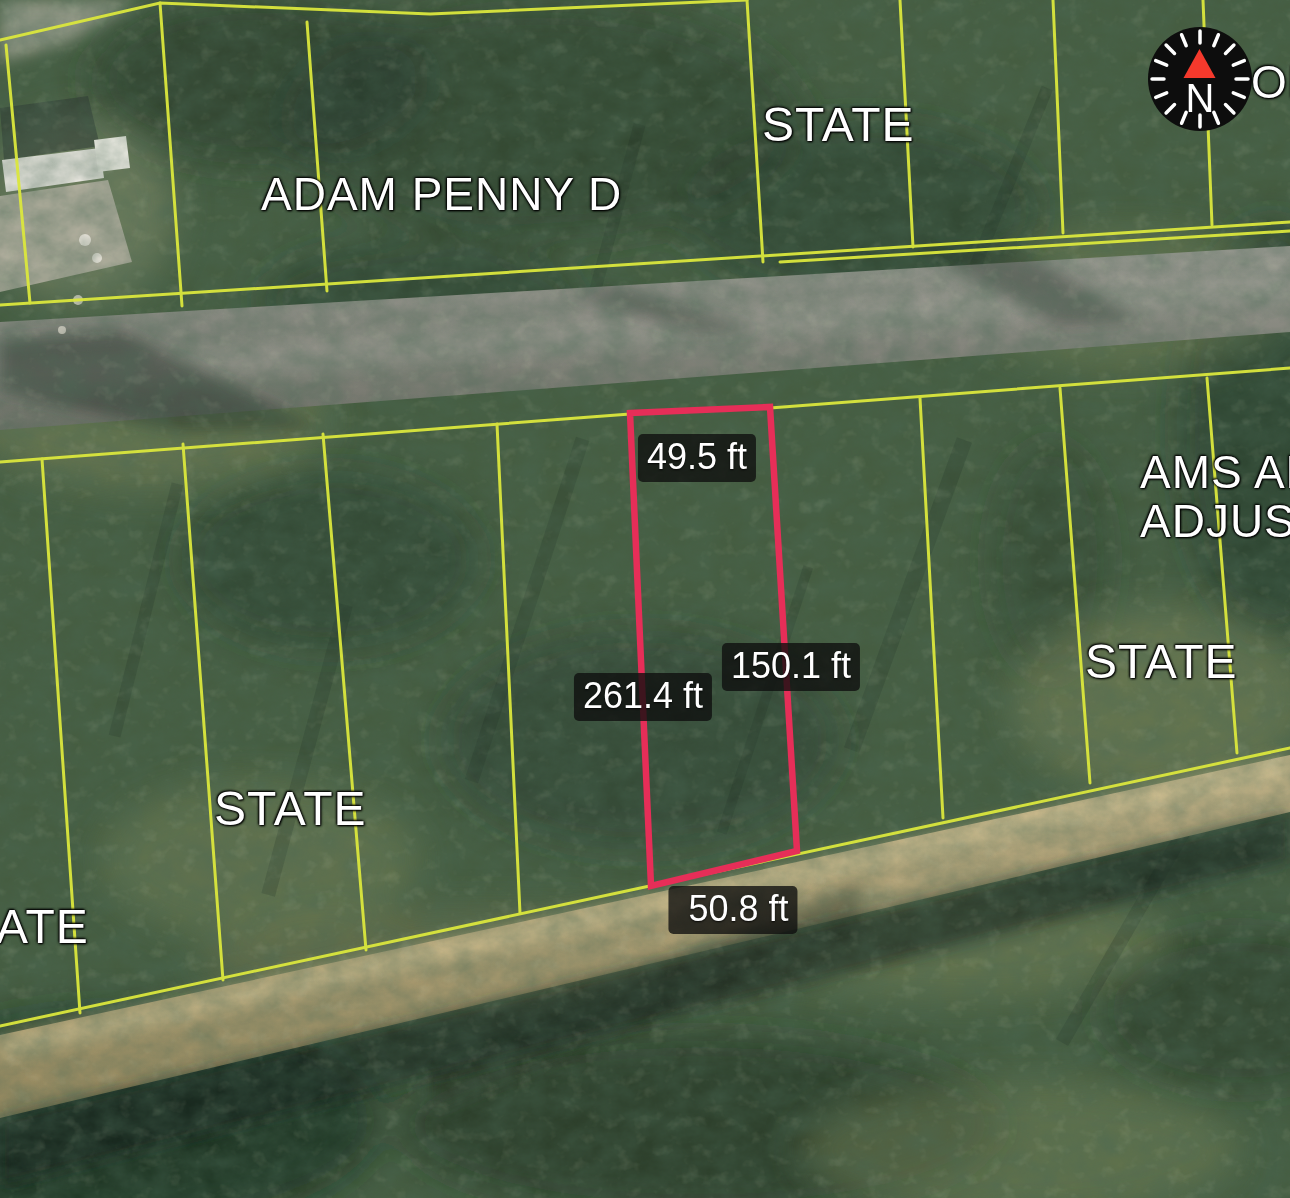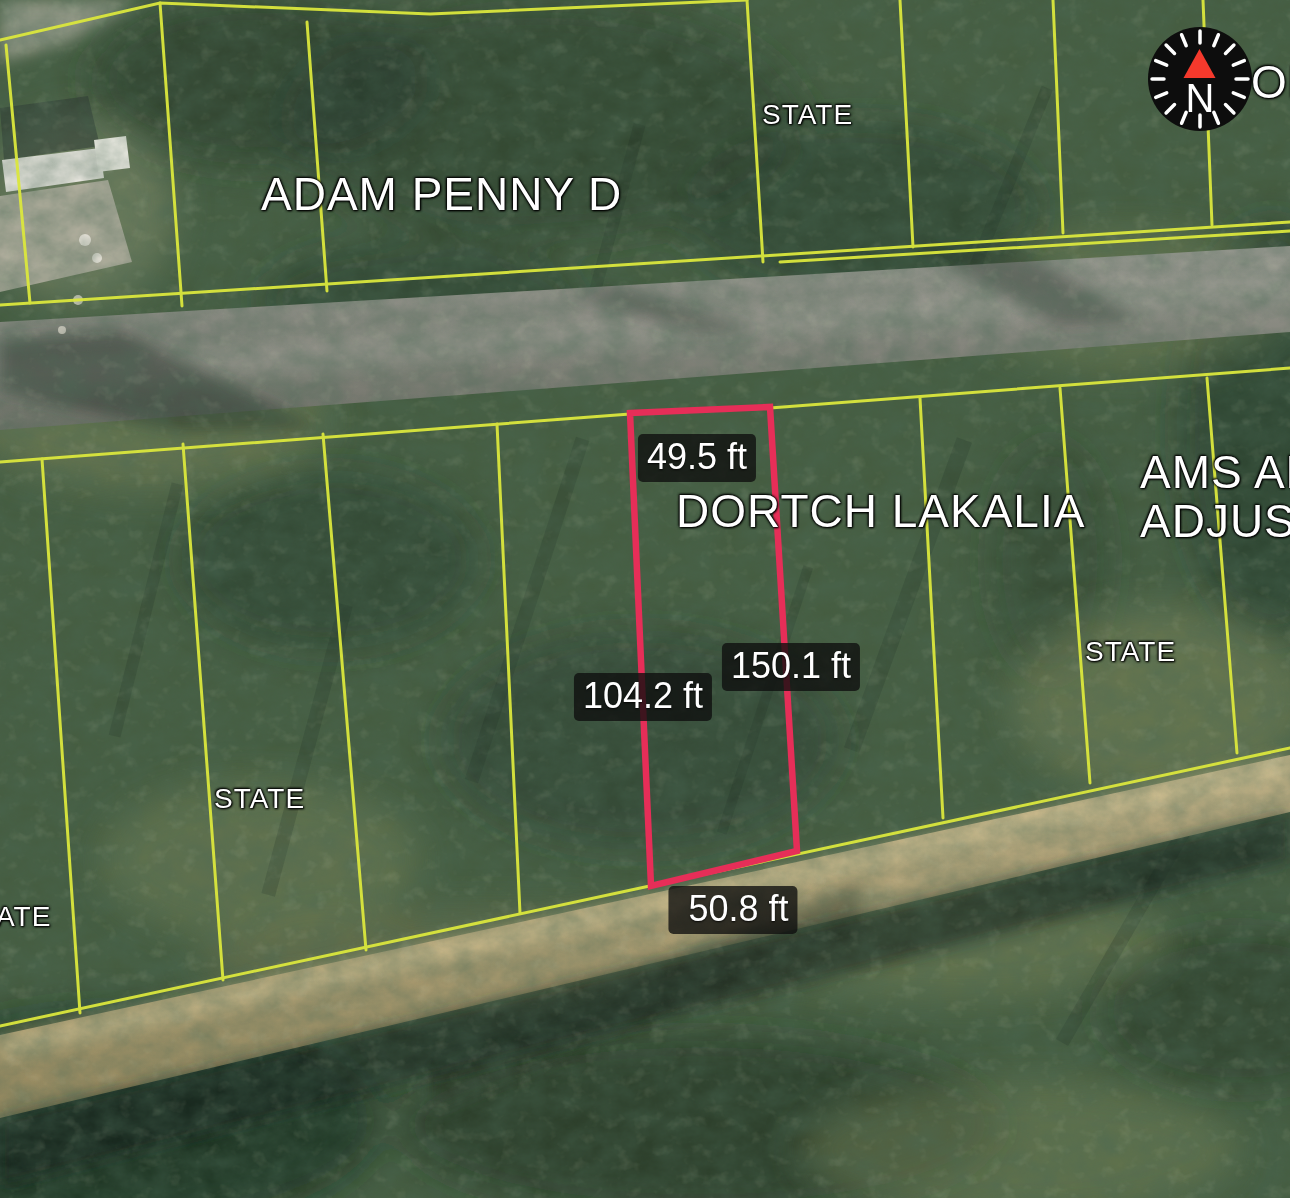--- a/index.html
+++ b/index.html
@@ -3,21 +3,21 @@
 <meta charset="utf-8">
 <style>
   html,body{margin:0;padding:0;background:#222;}
   .stage{
     position:relative;width:1290px;height:1198px;overflow:hidden;
     font-family:"Liberation Sans",sans-serif;background:#465d41;
     user-select:none;
   }
   .stage svg{position:absolute;left:0;top:0;}
   .maplabel{
-    position:absolute;color:#ffffff;font-size:28px;letter-spacing:1px;
+    position:absolute;color:#ffffff;font-size:48px;letter-spacing:1px;
     white-space:nowrap;line-height:1.05;
     text-shadow:0 0 3px rgba(0,0,0,.9),0 0 3px rgba(0,0,0,.9),
                 1px 1px 2px rgba(0,0,0,.95),-1px -1px 2px rgba(0,0,0,.85);
   }
   .maplabel.big{font-size:46px;}
   .dim{
     position:absolute;transform:translate(-50%,-50%);
     background:rgba(14,14,14,.78);color:#fff;font-size:36px;
     padding:2px 9px 4px;border-radius:5px;white-space:nowrap;
     text-shadow:0 1px 2px rgba(0,0,0,.8);
@@ -171,33 +171,32 @@
       </g>
       <polygon points="1199.5,49 1183.5,78 1215.5,78" fill="#f5392c"></polygon>
       <text x="1200" y="112" text-anchor="middle" font-size="40" fill="#ffffff" font-family="Liberation Sans, sans-serif">N</text>
     </g>
   </svg>
 
   <div class="maplabel big" style="left:237px;top:170px;margin-left:24px;">ADAM PENNY D</div>
 
   <div class="maplabel" style="left:762px;top:100px;">STATE</div>
 
-  <div class="maplabel big" style="left:676px;top:487px;">DORTCH LAKALIA</div>
 
   <div class="maplabel big" style="left:1140px;top:448px;">AMS AL</div>
   <div class="maplabel big" style="left:1140px;top:497px;">ADJUST</div>
 
   <div class="maplabel" style="left:1085px;top:637px;">STATE</div>
 
   <div class="maplabel" style="left:214px;top:784px;">STATE</div>
 
   <div class="maplabel" style="left:-4px;top:902px;">ATE</div>
 
   <div class="maplabel big" style="left:1251px;top:58px;">OF</div>
 
   <div class="dim" style="left:697px;top:418px;">49.5 ft</div>
 
-  <div class="dim" style="left:643px;top:657px;">104.2 ft</div>
+  <div class="dim" style="left:643px;top:657px;">261.4 ft</div>
 
   <div class="dim" style="left:791px;top:627px;">150.1 ft</div>
 
   <div class="dim" style="left:733px;top:870px;padding-left:20px;">50.8 ft</div>
 </div>
 
 </body></html>

